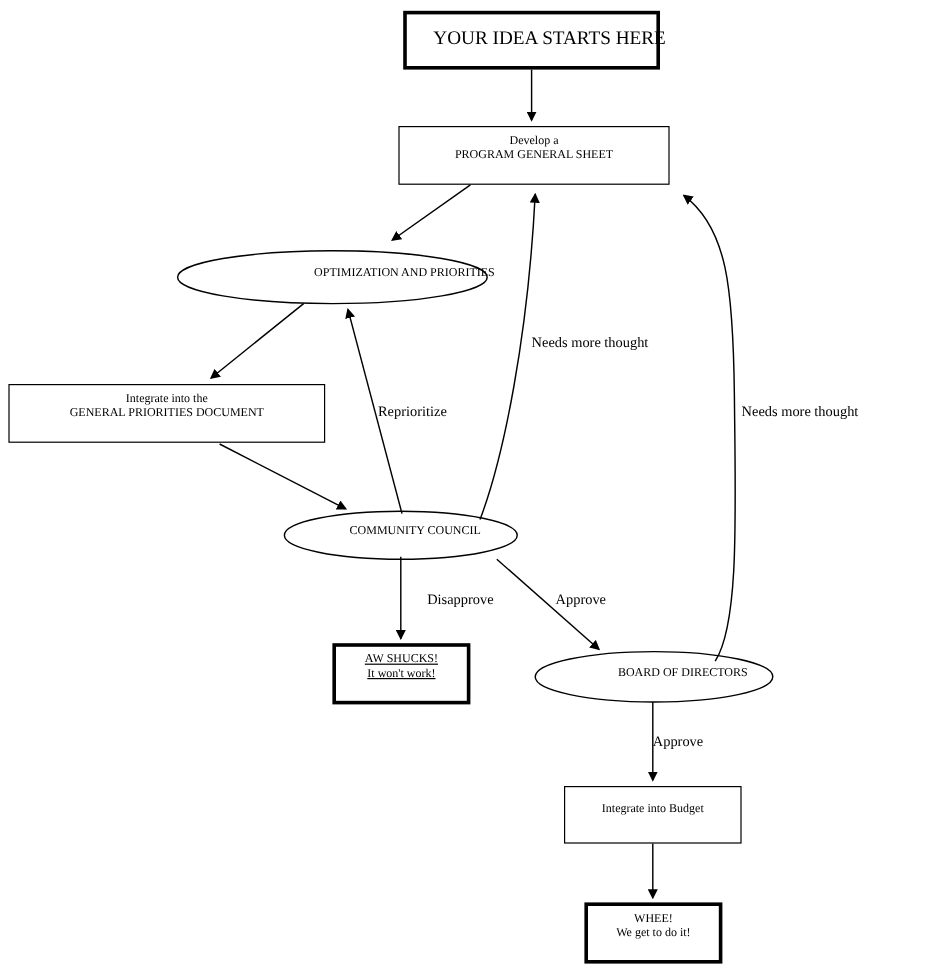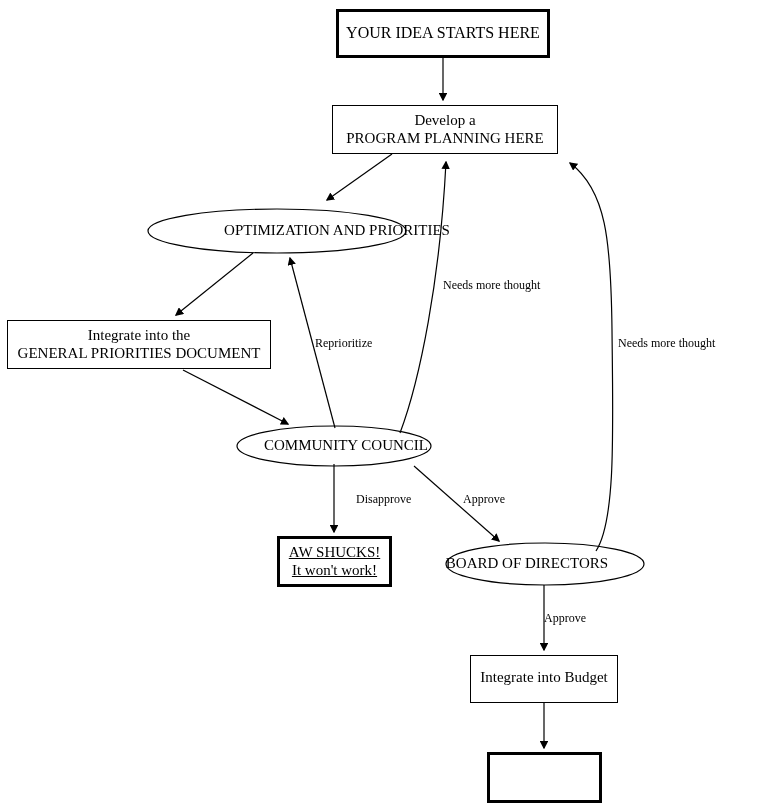--- a/index.html
+++ b/index.html
@@ -41,21 +41,21 @@
   .box-shape {
     position: absolute;
     background: transparent;
     border: 1px solid #000000;
     box-sizing: border-box;
   }
   .box-shape.thick {
     border-width: 3px;
   }
   .nt-1 { font-size: 16px; }
-  .nt-2 { font-size: 15px; }
+  .nt-2 { font-size: 10px; }
 </style>
 </head>
 <body>
 
 <div id="canvas">
 
   <svg class="layer" viewBox="0 0 778 810">
     <defs>
       <marker id="arrow" viewBox="0 0 12 12" refX="10" refY="6" markerWidth="7" markerHeight="7" orient="auto-start-reverse">
         <path d="M 0 0 L 12 6 L 0 12 z" fill="#000000"></path>
@@ -116,55 +116,59 @@
   <div class="box-shape" style="left:332px; top:105px; width:226px; height:49px;"></div>
 
   <div class="box-shape" style="left:7px; top:320px; width:264px; height:49px;"></div>
 
   <div class="box-shape thick" style="left:277px; top:536px; width:115px; height:51px;"></div>
 
   <div class="box-shape" style="left:470px; top:655px; width:148px; height:48px;"></div>
 
   <div class="box-shape thick" style="left:487px; top:752px; width:115px; height:51px;"></div>
 
-  <div class="node-text nt-1" style="left:336px; top:24px; width:214px;">
+  <div class="node-text nt-1" style="left:336px; top:24px; width:214px;padding-left:15px;">
     <span>YOUR IDEA STARTS HERE</span>
   </div>
 
   <div class="node-text nt-2" style="left:332px; top:112px; width:226px;">
     <div>Develop a</div>
-    <div>PROGRAM PLANNING HERE</div>
+    <div>PROGRAM GENERAL SHEET</div>
   </div>
 
   <div class="node-text nt-2" style="left:148px; top:222px; width:282px;margin-left:48px;">
     <span>OPTIMIZATION AND PRIORITIES</span>
   </div>
 
   <div class="node-text nt-2" style="left:7px; top:327px; width:264px;">
     <div>Integrate into the</div>
     <div>GENERAL PRIORITIES DOCUMENT</div>
   </div>
 
   <div class="node-text nt-2" style="left:249px; top:437px; width:194px;">
     <span>COMMUNITY COUNCIL</span>
   </div>
 
   <div class="node-text nt-2" style="left:277px; top:544px; width:115px;text-decoration:underline;">
     <div>AW SHUCKS!</div>
     <div>It won't work!</div>
   </div>
 
-  <div class="node-text nt-2" style="left:428px; top:555px; width:198px;">
+  <div class="node-text nt-2" style="left:470px; top:555px; width:198px;">
     <span>BOARD OF DIRECTORS</span>
   </div>
 
   <div class="node-text nt-2" style="left:470px; top:669px; width:148px;">
     <span>Integrate into Budget</span>
   </div>
 
+  <div class="node-text nt-2" style="left:487px; top:760px; width:115px;">
+    <div>WHEE!</div>
+    <div>We get to do it!</div>
+  </div>
 
   <div class="edge-label" style="left:443px; top:278px;">Needs more thought</div>
 
   <div class="edge-label" style="left:618px; top:336px;">Needs more thought</div>
 
   <div class="edge-label" style="left:315px; top:336px;">Reprioritize</div>
 
   <div class="edge-label" style="left:336px; top:492px;padding-left:20px;">Disapprove</div>
 
   <div class="edge-label" style="left:463px; top:492px;">Approve</div>

